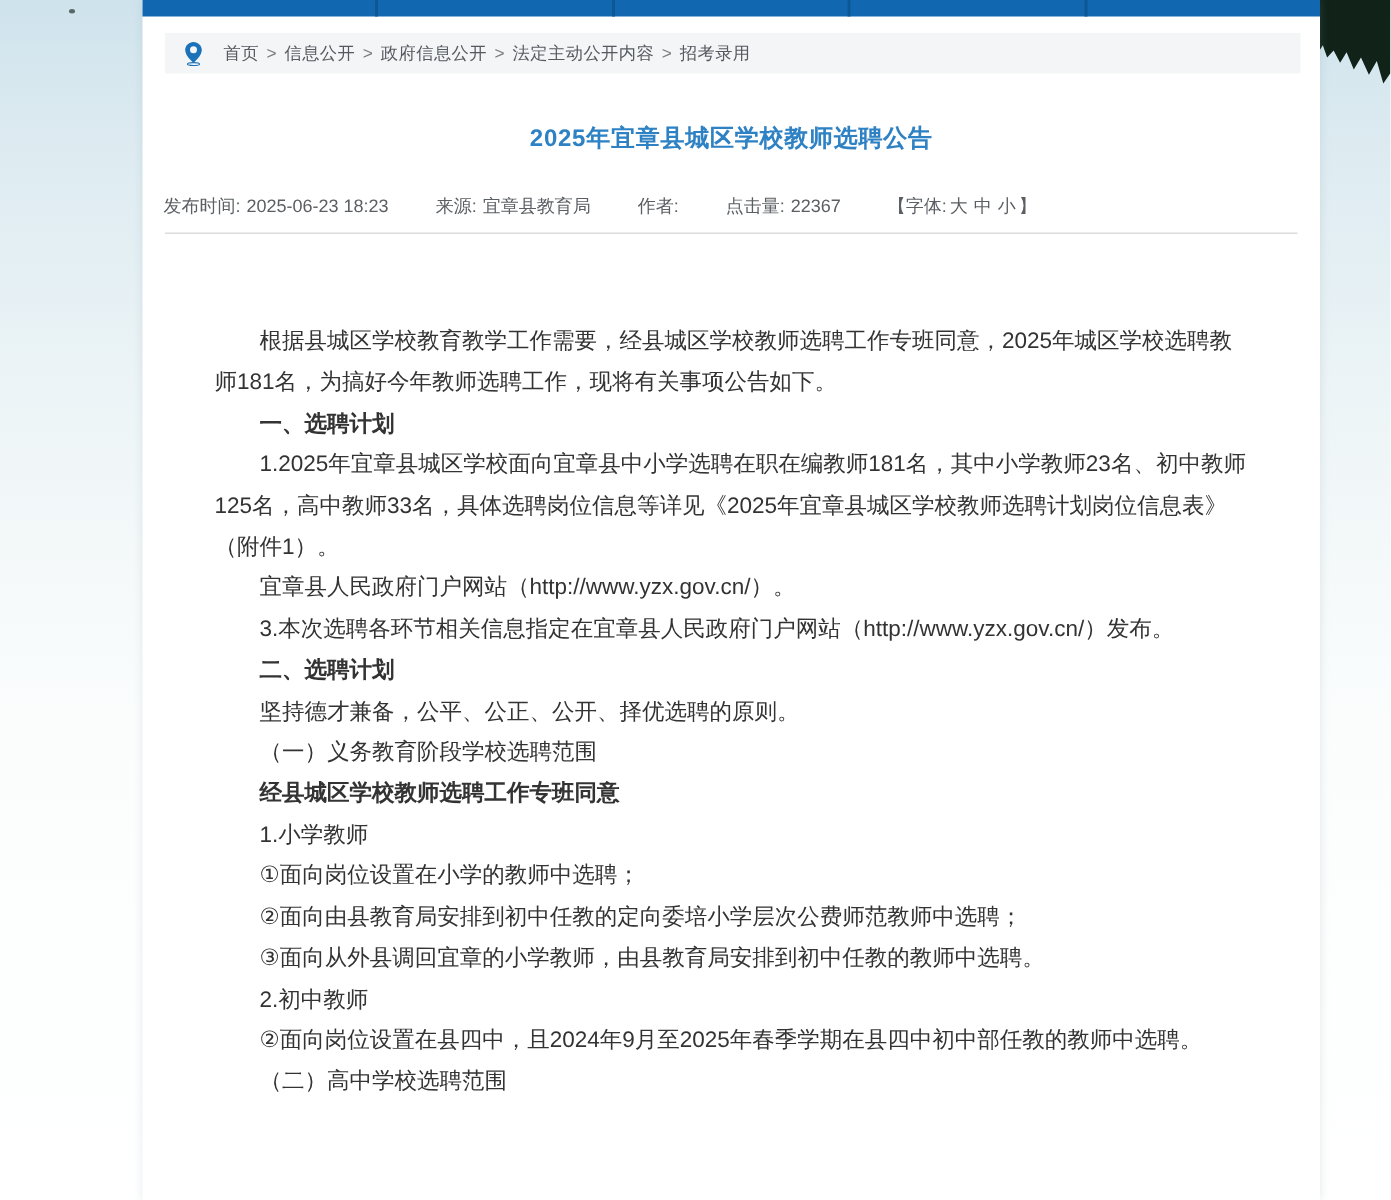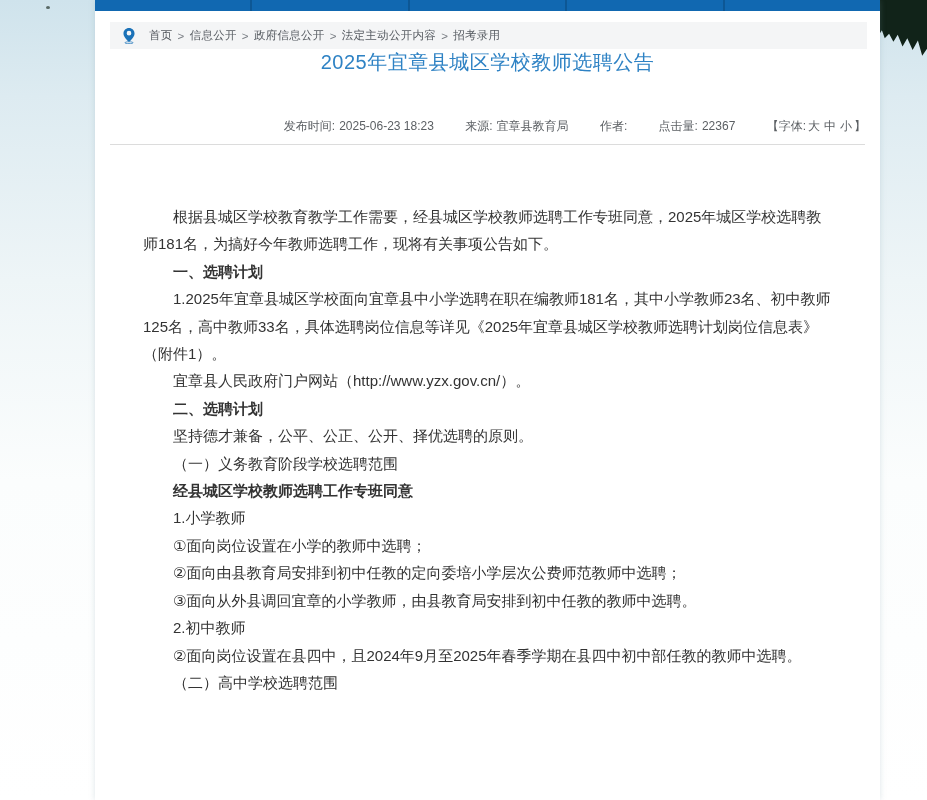--- a/index.html
+++ b/index.html
@@ -40,26 +40,26 @@
     margin: 11px 13px 0 15px; height: 27px; background: #f4f5f6;
     display: flex; align-items: center; padding: 0 12px;
   }
   .crumb-icon { width: 14px; height: 17px; margin-right: 13px; display: inline-flex; }
   .crumb-trail { font-size: 11.5px; color: #555a60; letter-spacing: .3px; display: flex; align-items: center; gap: 5px; white-space: nowrap; }
   .crumb-link { color: #555a60; text-decoration: none; cursor: pointer; }
   .crumb-sep { color: #777c82; }
 
   
   .article-title {
-    text-align: center;
-    font-size: 20px; font-weight: normal; color: #2e82c4;
+    margin-top: 33px; text-align: center;
+    font-size: 16px; font-weight: bold; color: #2e82c4;
     letter-spacing: .5px;
   }
   .meta-row {
-    margin-top: 42px; text-align: right;
+    margin-top: 26px; text-align: left;
     font-size: 12px; color: #5b5f63; white-space: nowrap;
   }
   .meta-row .meta-group { margin: 0 14px; }
   .meta-row .meta-value { margin-left: 4px; }
   .font-size-btn { cursor: pointer; margin: 0 2px; }
   .header-divider {
     margin: 9px 15px 0 15px; border: none; border-top: 1px solid #dcdcdc; height: 0;
   }
 
   
@@ -117,20 +117,21 @@
     <span class="meta-group"><span>【字体:</span><span class="font-size-btn">大</span><span class="font-size-btn">中</span><span class="font-size-btn">小</span><span>】</span></span>
   </div>
 
   <hr class="header-divider">
 
   <div class="article-body">
     <p>根据县城区学校教育教学工作需要，经县城区学校教师选聘工作专班同意，2025年城区学校选聘教师181名，为搞好今年教师选聘工作，现将有关事项公告如下。</p>
     <p class="b">一、选聘计划</p>
     <p>1.2025年宜章县城区学校面向宜章县中小学选聘在职在编教师181名，其中小学教师23名、初中教师125名，高中教师33名，具体选聘岗位信息等详见《2025年宜章县城区学校教师选聘计划岗位信息表》（附件1）。</p>
     <p>宜章县人民政府门户网站（http://www.yzx.gov.cn/）。</p>
+    <p>3.本次选聘各环节相关信息指定在宜章县人民政府门户网站（http://www.yzx.gov.cn/）发布。</p>
     <p class="b">二、选聘计划</p>
     <p>坚持德才兼备，公平、公正、公开、择优选聘的原则。</p>
     <p>（一）义务教育阶段学校选聘范围</p>
     <p class="b">经县城区学校教师选聘工作专班同意</p>
     <p>1.小学教师</p>
     <p>①面向岗位设置在小学的教师中选聘；</p>
     <p>②面向由县教育局安排到初中任教的定向委培小学层次公费师范教师中选聘；</p>
     <p>③面向从外县调回宜章的小学教师，由县教育局安排到初中任教的教师中选聘。</p>
     <p>2.初中教师</p>
     <p>②面向岗位设置在县四中，且2024年9月至2025年春季学期在县四中初中部任教的教师中选聘。</p>

